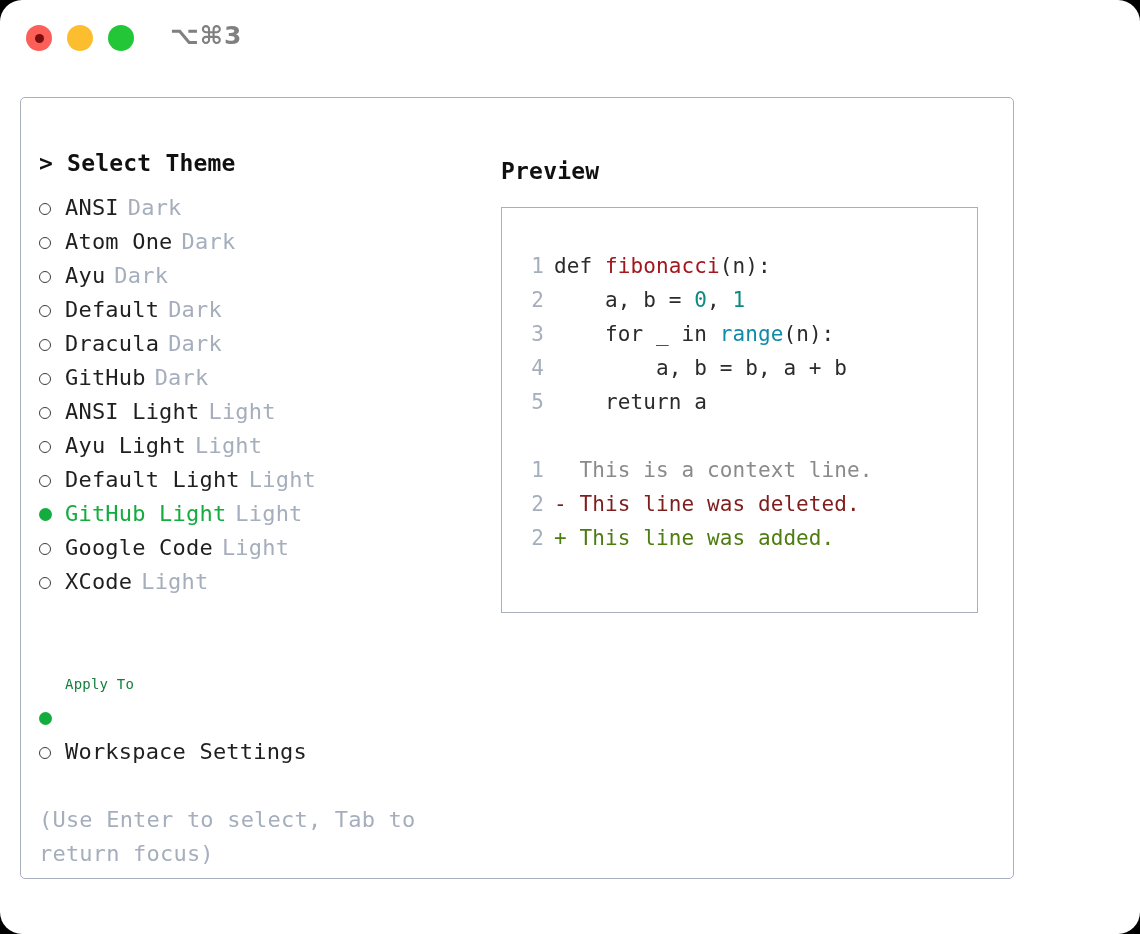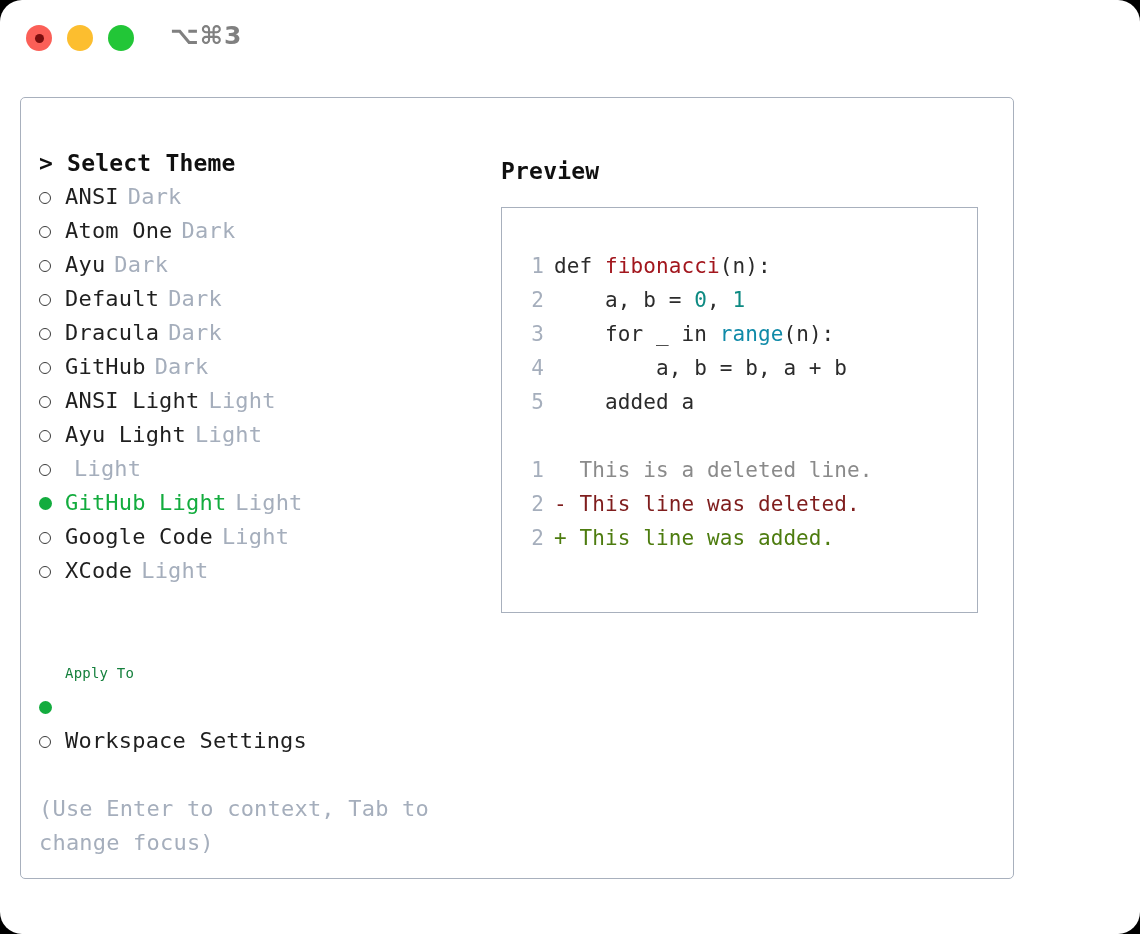--- a/index.html
+++ b/index.html
@@ -89,21 +89,21 @@
     width: 440px;
   }
   .heading {
     font-size: 23px;
     font-weight: 700;
     color: #101010;
     line-height: 34px;
     white-space: pre;
     letter-spacing: 0.2px;
   }
-  .theme-list { margin-top: 0px; text-align: right; }
+  .theme-list { margin-top: 11px; text-align: right; }
   .opt-row {
     display: flex;
     align-items: baseline;
     line-height: 34px;
     height: 34px;
     font-size: 22px;
     white-space: pre;
     letter-spacing: 0.2px;
   }
   .bullet {
@@ -216,54 +216,54 @@
 
       <div class="theme-list" id="theme-list">
           <div class="opt-row"><span class="bullet"><span class="ring"></span></span><span class="opt-label">ANSI</span><span class="opt-tag">Dark</span></div>
           <div class="opt-row"><span class="bullet"><span class="ring"></span></span><span class="opt-label">Atom One</span><span class="opt-tag">Dark</span></div>
           <div class="opt-row"><span class="bullet"><span class="ring"></span></span><span class="opt-label">Ayu</span><span class="opt-tag">Dark</span></div>
           <div class="opt-row"><span class="bullet"><span class="ring"></span></span><span class="opt-label">Default</span><span class="opt-tag">Dark</span></div>
           <div class="opt-row"><span class="bullet"><span class="ring"></span></span><span class="opt-label">Dracula</span><span class="opt-tag">Dark</span></div>
           <div class="opt-row"><span class="bullet"><span class="ring"></span></span><span class="opt-label">GitHub</span><span class="opt-tag">Dark</span></div>
           <div class="opt-row"><span class="bullet"><span class="ring"></span></span><span class="opt-label">ANSI Light</span><span class="opt-tag">Light</span></div>
           <div class="opt-row"><span class="bullet"><span class="ring"></span></span><span class="opt-label">Ayu Light</span><span class="opt-tag">Light</span></div>
-          <div class="opt-row"><span class="bullet"><span class="ring"></span></span><span class="opt-tag">Light</span></div>
+          <div class="opt-row"><span class="bullet"><span class="ring"></span></span><span class="opt-label">Default Light</span><span class="opt-tag">Light</span></div>
           <div class="opt-row selected"><span class="bullet"><span class="fill"></span></span><span class="opt-label">GitHub Light</span><span class="opt-tag">Light</span></div>
           <div class="opt-row"><span class="bullet"><span class="ring"></span></span><span class="opt-label">Google Code</span><span class="opt-tag">Light</span></div>
           <div class="opt-row"><span class="bullet"><span class="ring"></span></span><span class="opt-label">XCode</span><span class="opt-tag">Light</span></div>
         </div>
 
       <div class="spacer-sm"></div>
 
       <div class="sub-heading">Apply To</div>
 
       <div id="apply-list">
           <div class="opt-row selected"><span class="bullet"><span class="fill"></span></span></div>
           <div class="opt-row"><span class="bullet"><span class="ring"></span></span><span class="opt-label">Workspace Settings</span></div>
         </div>
 
       <div class="spacer-md"></div>
 
-      <div class="hint">(Use Enter to context, Tab to change focus)</div>
+      <div class="hint">(Use Enter to select, Tab to return focus)</div>
     </div>
 
     <div class="right-col">
       <div class="heading">Preview</div>
 
       <div class="preview-box">
         <div id="code-block">
             <div class="code-line"><span class="lno">1</span><span class="code-txt">def </span><span class="tok-fn">fibonacci</span><span class="code-txt">(n):</span></div>
             <div class="code-line"><span class="lno">2</span><span class="code-txt">    a, b = </span><span class="tok-num">0</span><span class="code-txt">, </span><span class="tok-num">1</span></div>
             <div class="code-line"><span class="lno">3</span><span class="code-txt">    for _ in </span><span class="tok-call">range</span><span class="code-txt">(n):</span></div>
             <div class="code-line"><span class="lno">4</span><span class="code-txt">        a, b = b, a + b</span></div>
-            <div class="code-line"><span class="lno">5</span><span class="code-txt">    added a</span></div>
+            <div class="code-line"><span class="lno">5</span><span class="code-txt">    return a</span></div>
           </div>
         <div class="gap-line"></div>
         <div id="diff-block">
-            <div class="code-line"><span class="lno">1</span><span class="diff-ctx">  This is a deleted line.</span></div>
+            <div class="code-line"><span class="lno">1</span><span class="diff-ctx">  This is a context line.</span></div>
             <div class="code-line"><span class="lno">2</span><span class="diff-del">- This line was deleted.</span></div>
             <div class="code-line"><span class="lno">2</span><span class="diff-add">+ This line was added.</span></div>
           </div>
       </div>
     </div>
 
   </div>
 </div>
 
 </body></html>

